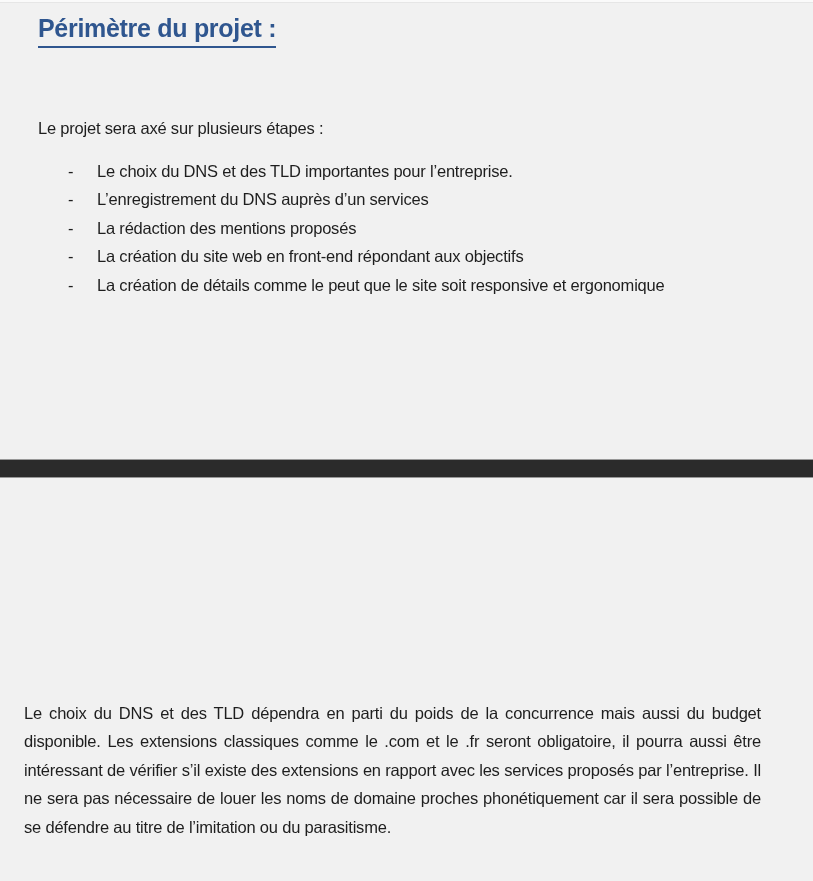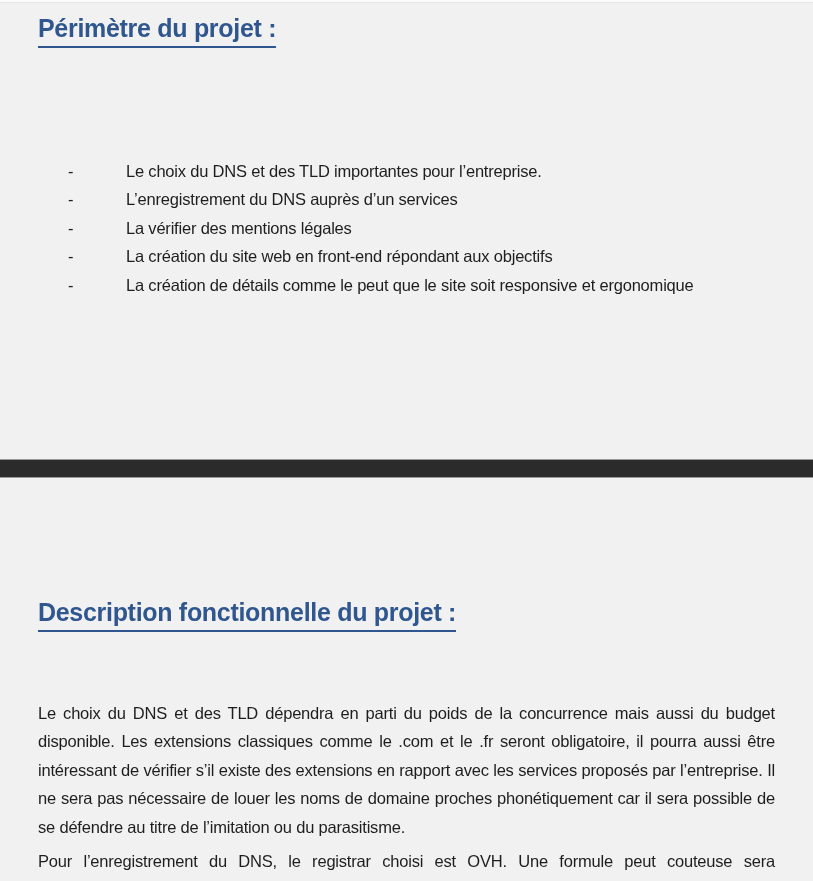--- a/index.html
+++ b/index.html
@@ -41,74 +41,71 @@
   }
 
   .intro { position: absolute; left: 38px; top: 114px; white-space: nowrap; }
 
   .bullet-list { position: absolute; left: 38px; top: 157px; width: 730px; }
   .bullet-row { display: flex; }
   .bullet-dash {
     flex: 0 0 29px; margin-left: 30px;
     text-align: left;
   }
-  .bullet-text { flex: 1 1 auto; white-space: nowrap; margin-left: 29px; }
+  .bullet-text { flex: 1 1 auto; white-space: nowrap; }
 
   .page-divider {
     position: absolute; left: 0; top: 459px; width: 813px; height: 19px;
     background: var(--divider);
     border-top: 1px solid #989898;
     border-bottom: 1px solid #989898;
   }
 
   .para {
-    position: absolute; left: 38px; width: 737px;
+    position: absolute; left: 24px; width: 737px;
     text-align: justify;
   }
   .para-1 { top: 699px; }
   .para-2 { top: 847px; text-align-last: justify; white-space: nowrap; }
 </style>
 </head>
 <body>
 
 <div class="doc">
 
   <div class="top-edge"></div>
 
   <div class="heading heading-1">
     <span class="underline">Périmètre du projet :</span>
   </div>
 
+  <p class="intro body-text">Le projet sera axé sur plusieurs étapes :</p>
 
   <div class="bullet-list body-text">
       <div class="bullet-row">
         <span class="bullet-dash">-</span>
         <span class="bullet-text">Le choix du DNS et des TLD importantes pour l’entreprise.</span>
       </div>
       <div class="bullet-row">
         <span class="bullet-dash">-</span>
         <span class="bullet-text">L’enregistrement du DNS auprès d’un services</span>
       </div>
       <div class="bullet-row">
         <span class="bullet-dash">-</span>
-        <span class="bullet-text">La vérifier des mentions légales</span>
+        <span class="bullet-text">La rédaction des mentions proposés</span>
       </div>
       <div class="bullet-row">
         <span class="bullet-dash">-</span>
         <span class="bullet-text">La création du site web en front-end répondant aux objectifs</span>
       </div>
       <div class="bullet-row">
         <span class="bullet-dash">-</span>
         <span class="bullet-text">La création de détails comme le peut que le site soit responsive et ergonomique</span>
       </div>
     </div>
 
   <div class="page-divider"></div>
 
-  <div class="heading heading-2">
-    <span class="underline">Description fonctionnelle du projet :</span>
-  </div>
 
   <p class="para para-1 body-text">Le choix du DNS et des TLD dépendra en parti du poids de la concurrence mais aussi du budget disponible. Les extensions classiques comme le .com et le .fr seront obligatoire, il pourra aussi être intéressant de vérifier s’il existe des extensions en rapport avec les services proposés par l’entreprise. Il ne sera pas nécessaire de louer les noms de domaine proches phonétiquement car il sera possible de se défendre au titre de l’imitation ou du parasitisme.</p>
 
-  <p class="para para-2 body-text">Pour l’enregistrement du DNS, le registrar choisi est OVH. Une formule peut couteuse sera</p>
 
 </div>
 
 </body></html>

